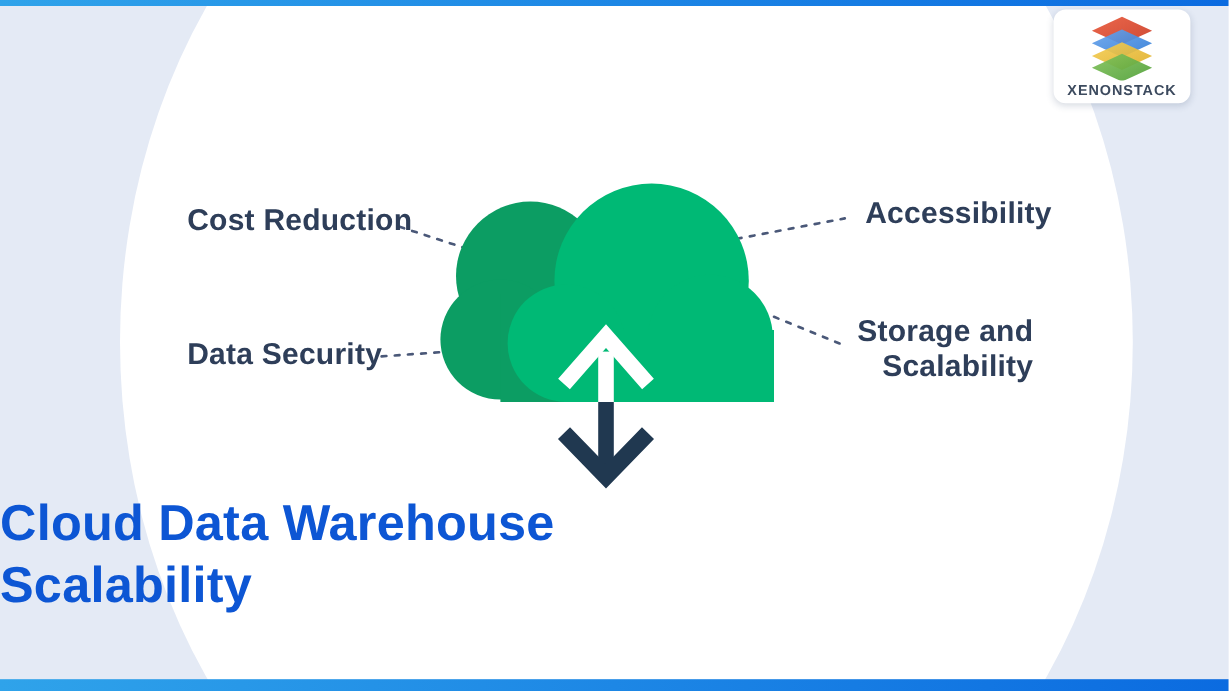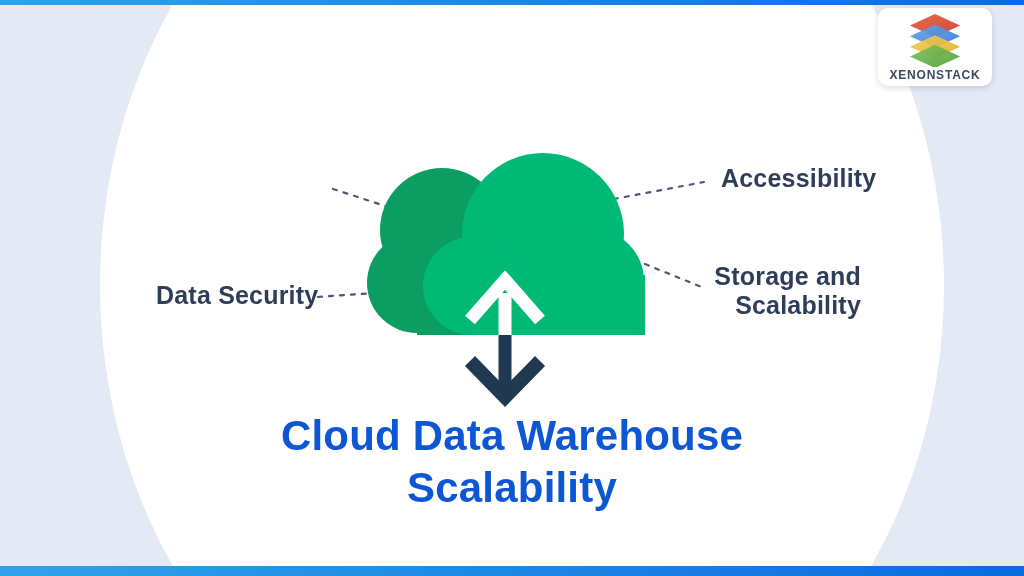--- a/index.html
+++ b/index.html
@@ -53,21 +53,20 @@
   #label-cost      { left: 156px; top: 170px; }
   #label-security  { left: 156px; top: 281px; }
   #label-access    { left: 721px; top: 164px; }
   #label-storage   { left: 703px; top: 262px; width: 158px; }
 
   .main-title {
     position: absolute;
     left: 0;
     top: 410px;
     width: 1024px;
-    text-align: center;
     z-index: 3;
     color: #0D56D4;
     font-size: 42px;
     font-weight: 700;
     line-height: 52px;
     letter-spacing: 0.2px;
   }
 
   .logo-card {
     position: absolute;
@@ -130,20 +129,21 @@
       <path d="M110 190 L145 150 L180 190"></path>
       <line x1="145" y1="163" x2="145" y2="205"></line>
     </g>
 
     <g stroke="#203850" fill="none">
       <line x1="145" y1="205" x2="145" y2="257" stroke-width="13"></line>
       <path d="M110 231 L145 267 L180 231" stroke-width="14"></path>
     </g>
   </svg>
 
+  <div class="adv-label" id="label-cost">Cost Reduction</div>
   <div class="adv-label" id="label-access">Accessibility</div>
   <div class="adv-label" id="label-security">Data Security</div>
   <div class="adv-label wrap" id="label-storage">Storage and Scalability</div>
 
   <div class="main-title">
     <div>Cloud Data Warehouse</div>
     <div>Scalability</div>
   </div>
 
   <div class="logo-card">

